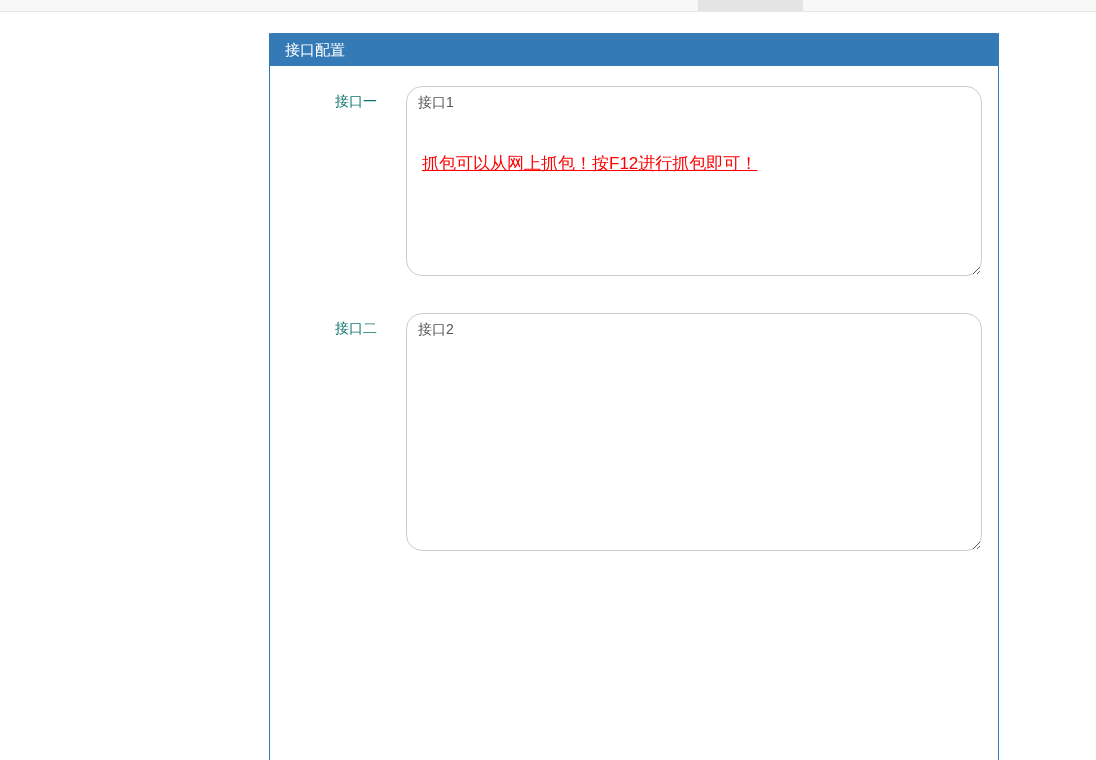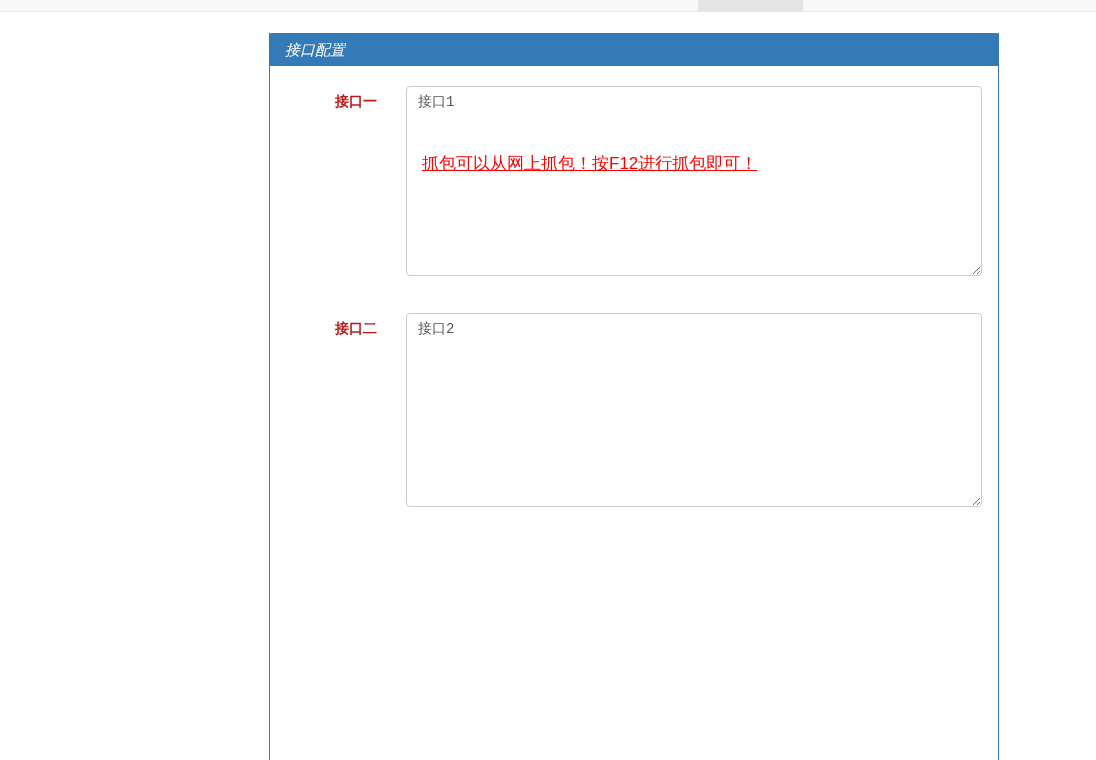--- a/index.html
+++ b/index.html
@@ -40,56 +40,55 @@
   }
   .panel-heading {
     margin: 0 -1px;
     height: 33px;
     line-height: 33px;
     background: #337ab7;
     border-radius: 3px 3px 0 0;
     color: #ffffff;
     padding: 0 16px;
     font-size: 15px;
-    font-style: italic;
   }
   .panel-body { padding: 20px 15px 0 15px; }
 
   .form-group { display: flex; }
   .form-group.g1 { margin-bottom: 37px; }
   .form-group.g2 { margin-bottom: 36px; }
 
   .control-label {
     width: 121px;
     box-sizing: border-box;
     padding: 7px 29px 0 0;
     text-align: right;
-    font-weight: bold;
+    font-weight: normal;
     font-size: 14px;
-    color: #b91c1c;
+    color: #0f766e;
   }
 
   .ta-wrap { position: relative; }
   textarea.form-control {
     display: block;
     width: 576px;
     box-sizing: border-box;
     border: 1px solid #cccccc;
-    border-radius: 4px;
+    border-radius: 16px;
     padding: 6px 11px;
     font-size: 14px;
     line-height: 1.42857;
     color: #555555;
-    font-family: Liberation Mono, monospace;
+    font-family: Liberation Sans, sans-serif;
     resize: both;
     outline: none;
     background: #ffffff;
   }
   textarea.h1 { height: 190px; }
-  textarea.h2 { height: 194px; }
+  textarea.h2 { height: 238px; }
 
   .red-hint {
     position: absolute;
     left: 16px; top: 66px;
     font-size: 17px;
     color: #ff0000;
     white-space: nowrap;
     pointer-events: none;
     text-decoration: underline;
   }

